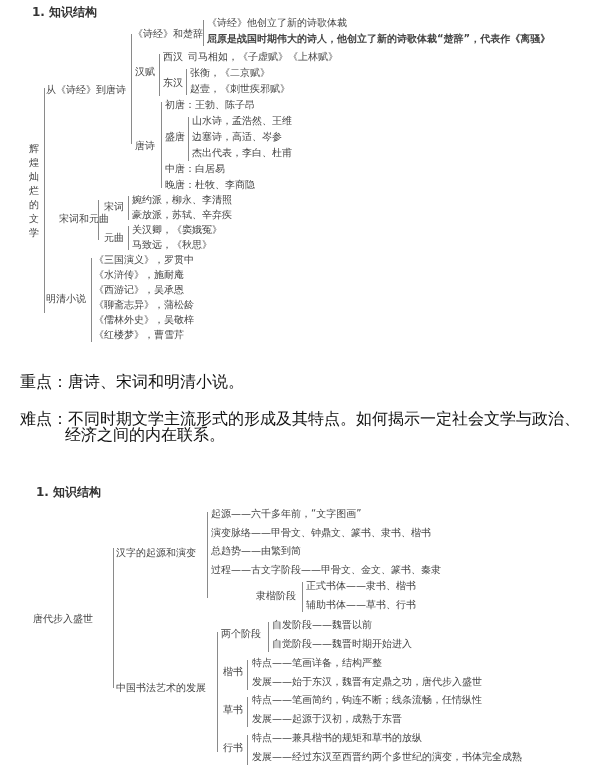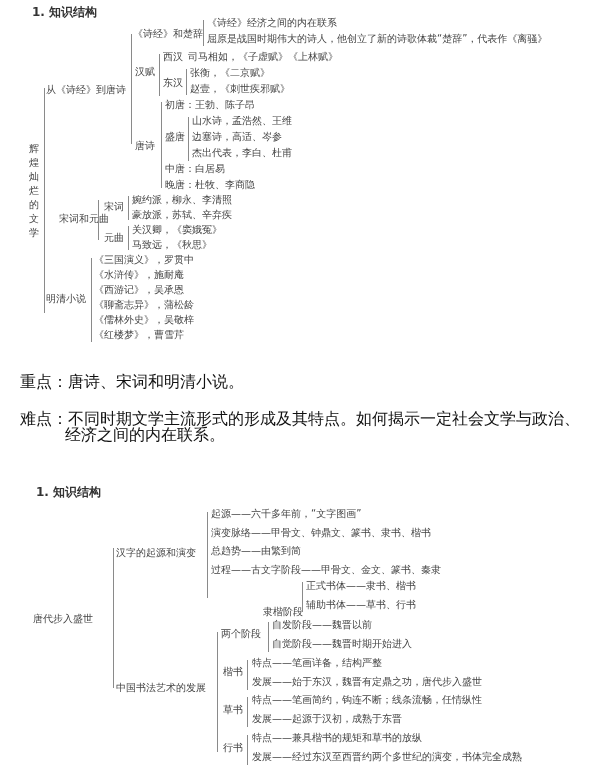--- a/index.html
+++ b/index.html
@@ -19,22 +19,22 @@
 <div class="vert" style="left:28px;top:142px;">
   <span>辉<br>煌<br>灿<br>烂<br>的<br>文<br>学</span>
 </div>
 <div class="vline" style="left:44px;top:88px;height:225px;"></div>
 
 <div class="t" style="left:46px;top:84px;text-align:center;">从《诗经》到唐诗</div>
 <div class="vline" style="left:131px;top:34px;height:110px;"></div>
 
 <div class="t" style="left:133px;top:28px;">《诗经》和楚辞</div>
 <div class="vline" style="left:203px;top:20px;height:26px;"></div>
-<div class="t" style="left:207px;top:17px;">《诗经》经济之间的内在联系</div>
-<div class="t" style="left:207px;top:33px;">屈原是战国时期伟大的诗人，他创立了新的诗歌体裁“楚辞”，代表作《离骚》</div>
+<div class="t" style="left:207px;top:17px;">《诗经》他创立了新的诗歌体裁</div>
+<div class="t" style="left:207px;top:33px;font-weight:bold;">屈原是战国时期伟大的诗人，他创立了新的诗歌体裁“楚辞”，代表作《离骚》</div>
 
 <div class="t" style="left:135px;top:66px;">汉赋</div>
 <div class="vline" style="left:159px;top:54px;height:42px;"></div>
 <div class="t" style="left:163px;top:51px;">西汉</div>
 <div class="t" style="left:188px;top:51px;">司马相如，《子虚赋》《上林赋》</div>
 <div class="t" style="left:163px;top:77px;">东汉</div>
 <div class="vline" style="left:186px;top:69px;height:26px;"></div>
 <div class="t" style="left:190px;top:67px;">张衡，《二京赋》</div>
 <div class="t" style="left:190px;top:83px;">赵壹，《刺世疾邪赋》</div>
 
@@ -87,21 +87,21 @@
 
 <div class="t" style="left:33px;top:613px;">唐代步入盛世</div>
 <div class="vline" style="left:113px;top:548px;height:140px;"></div>
 
 <div class="t" style="left:116px;top:547px;">汉字的起源和演变</div>
 <div class="vline" style="left:207px;top:512px;height:86px;"></div>
 <div class="t" style="left:211px;top:508px;">起源——六千多年前，“文字图画”</div>
 <div class="t" style="left:211px;top:527px;">演变脉络——甲骨文、钟鼎文、篆书、隶书、楷书</div>
 <div class="t" style="left:211px;top:545px;">总趋势——由繁到简</div>
 <div class="t" style="left:211px;top:564px;">过程——古文字阶段——甲骨文、金文、篆书、秦隶</div>
-<div class="t" style="left:263px;top:590px;margin-top:16px;">隶楷阶段</div>
+<div class="t" style="left:256px;top:590px;">隶楷阶段</div>
 <div class="vline" style="left:302px;top:582px;height:30px;"></div>
 <div class="t" style="left:306px;top:580px;">正式书体——隶书、楷书</div>
 <div class="t" style="left:306px;top:599px;">辅助书体——草书、行书</div>
 
 <div class="t" style="left:116px;top:682px;">中国书法艺术的发展</div>
 <div class="vline" style="left:217px;top:632px;height:120px;"></div>
 
 <div class="t" style="left:221px;top:628px;">两个阶段</div>
 <div class="vline" style="left:268px;top:622px;height:30px;"></div>
 <div class="t" style="left:272px;top:619px;">自发阶段——魏晋以前</div>

